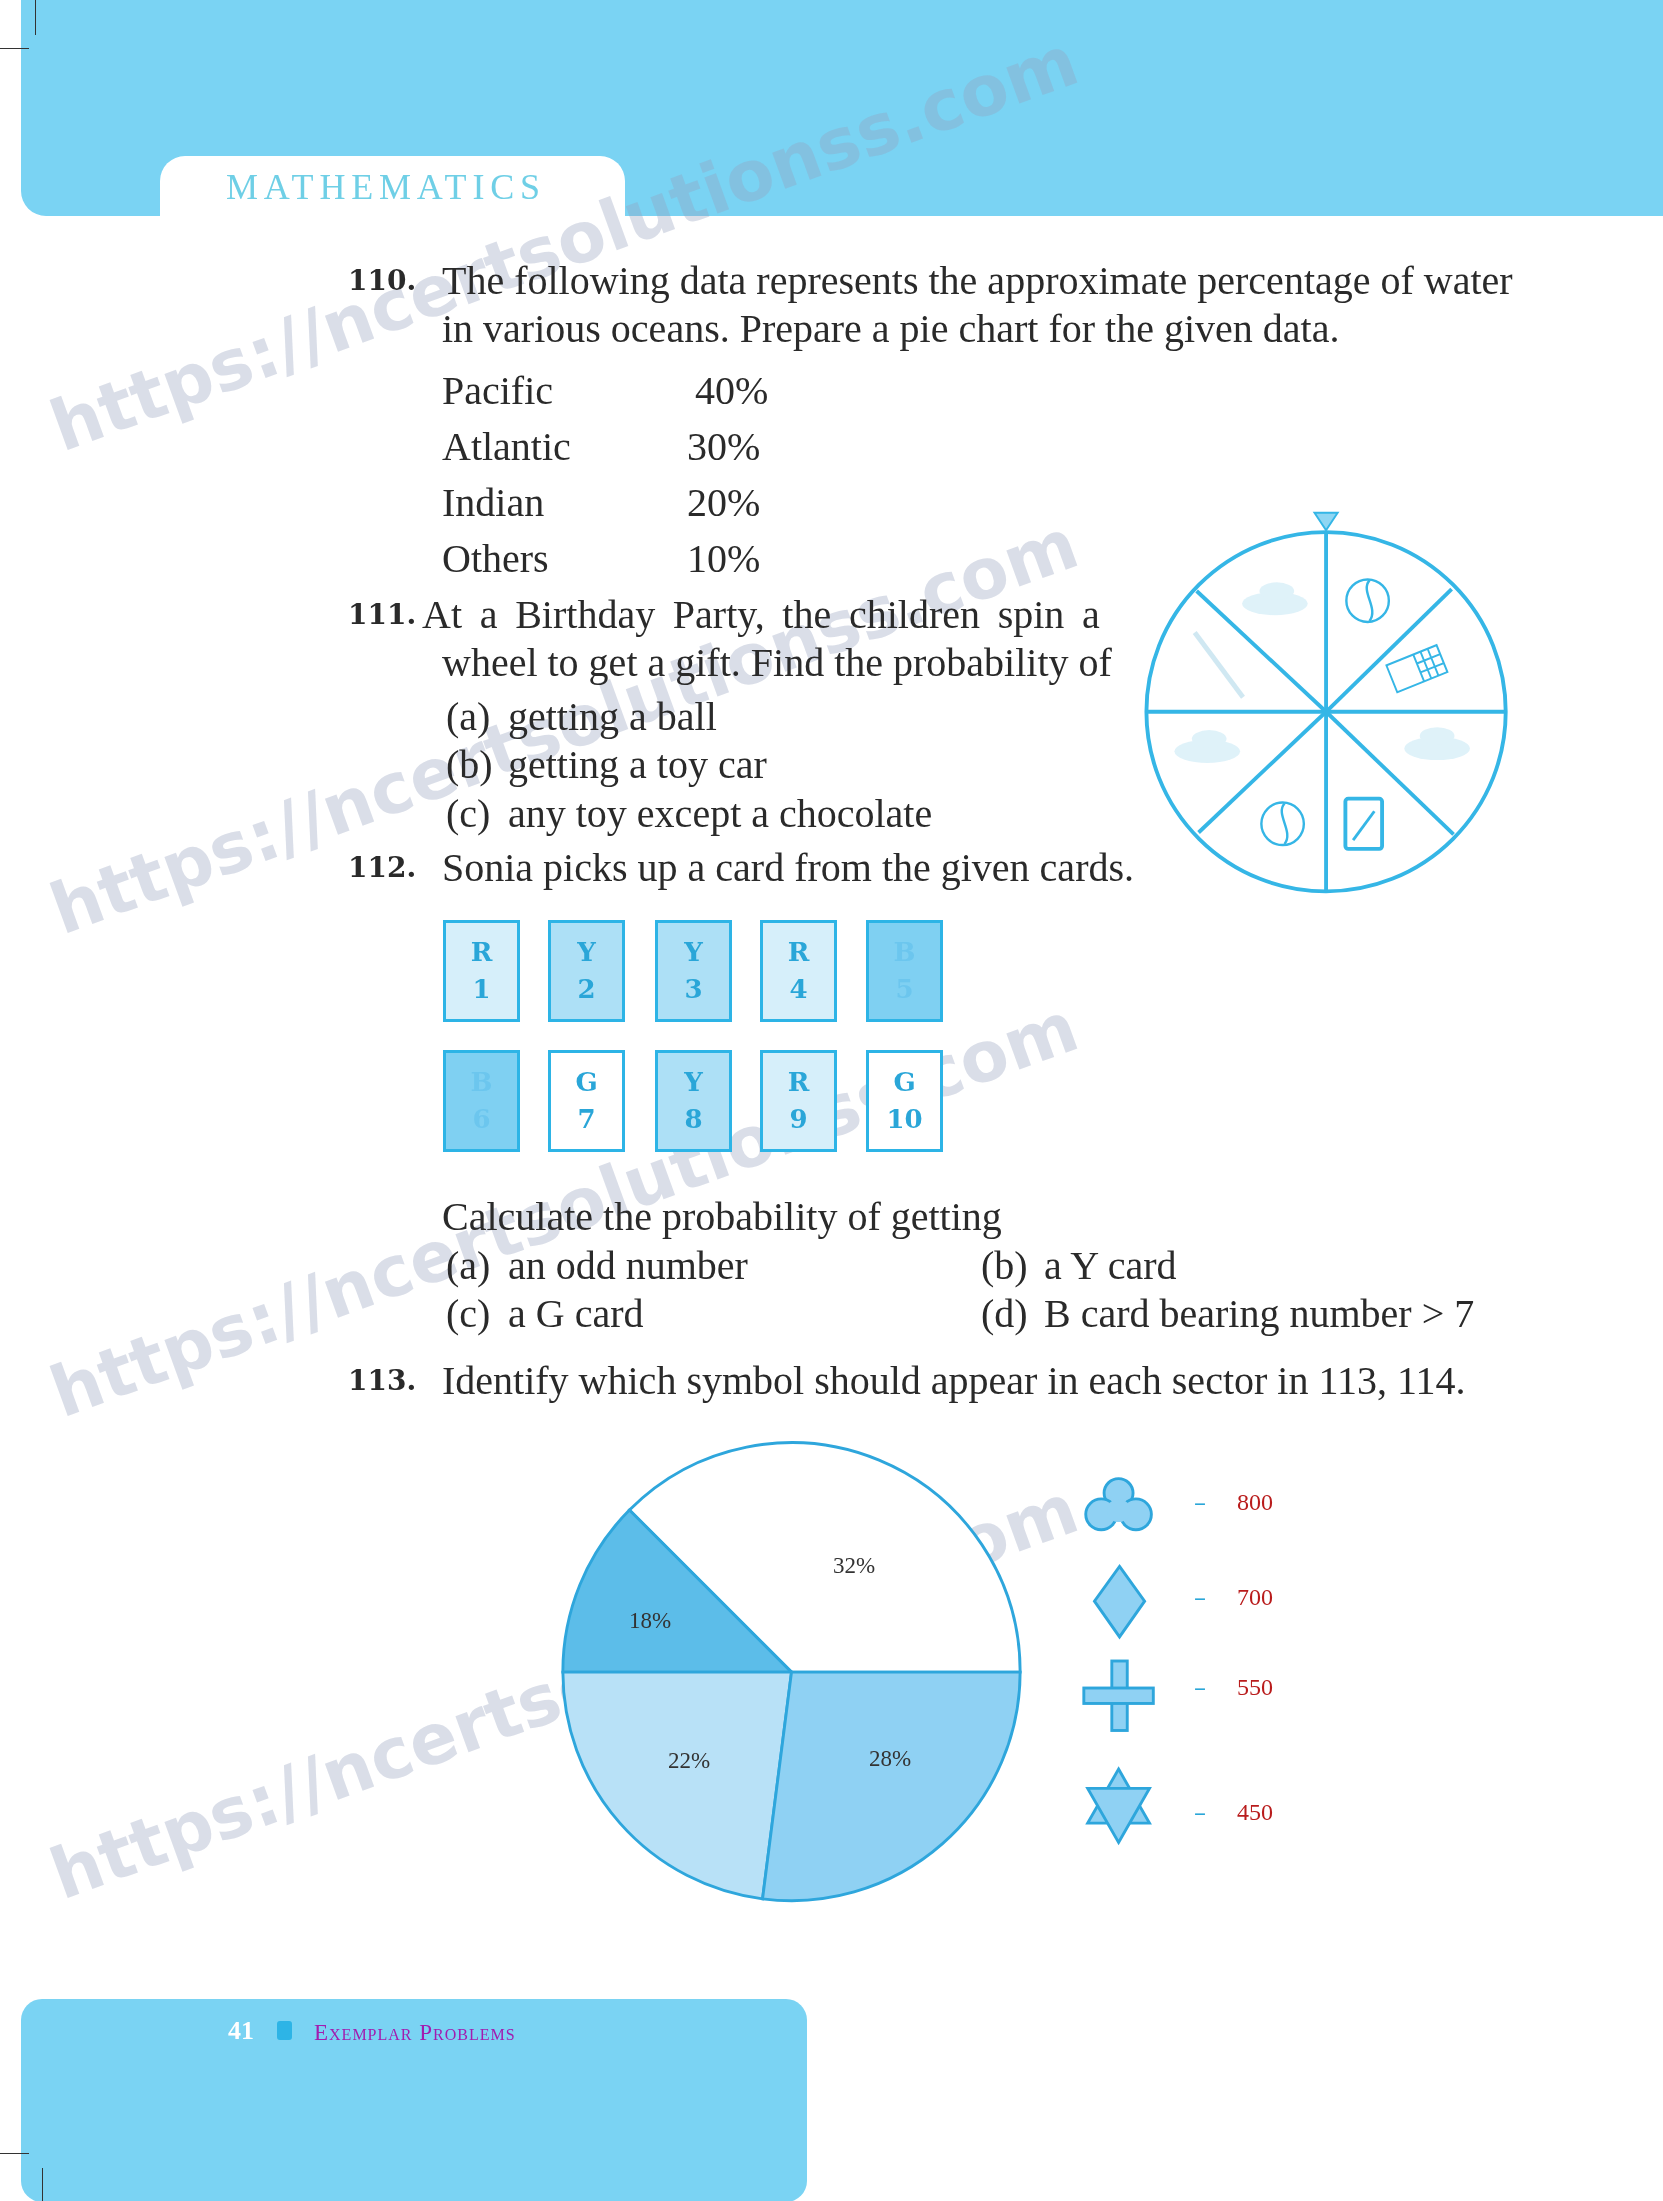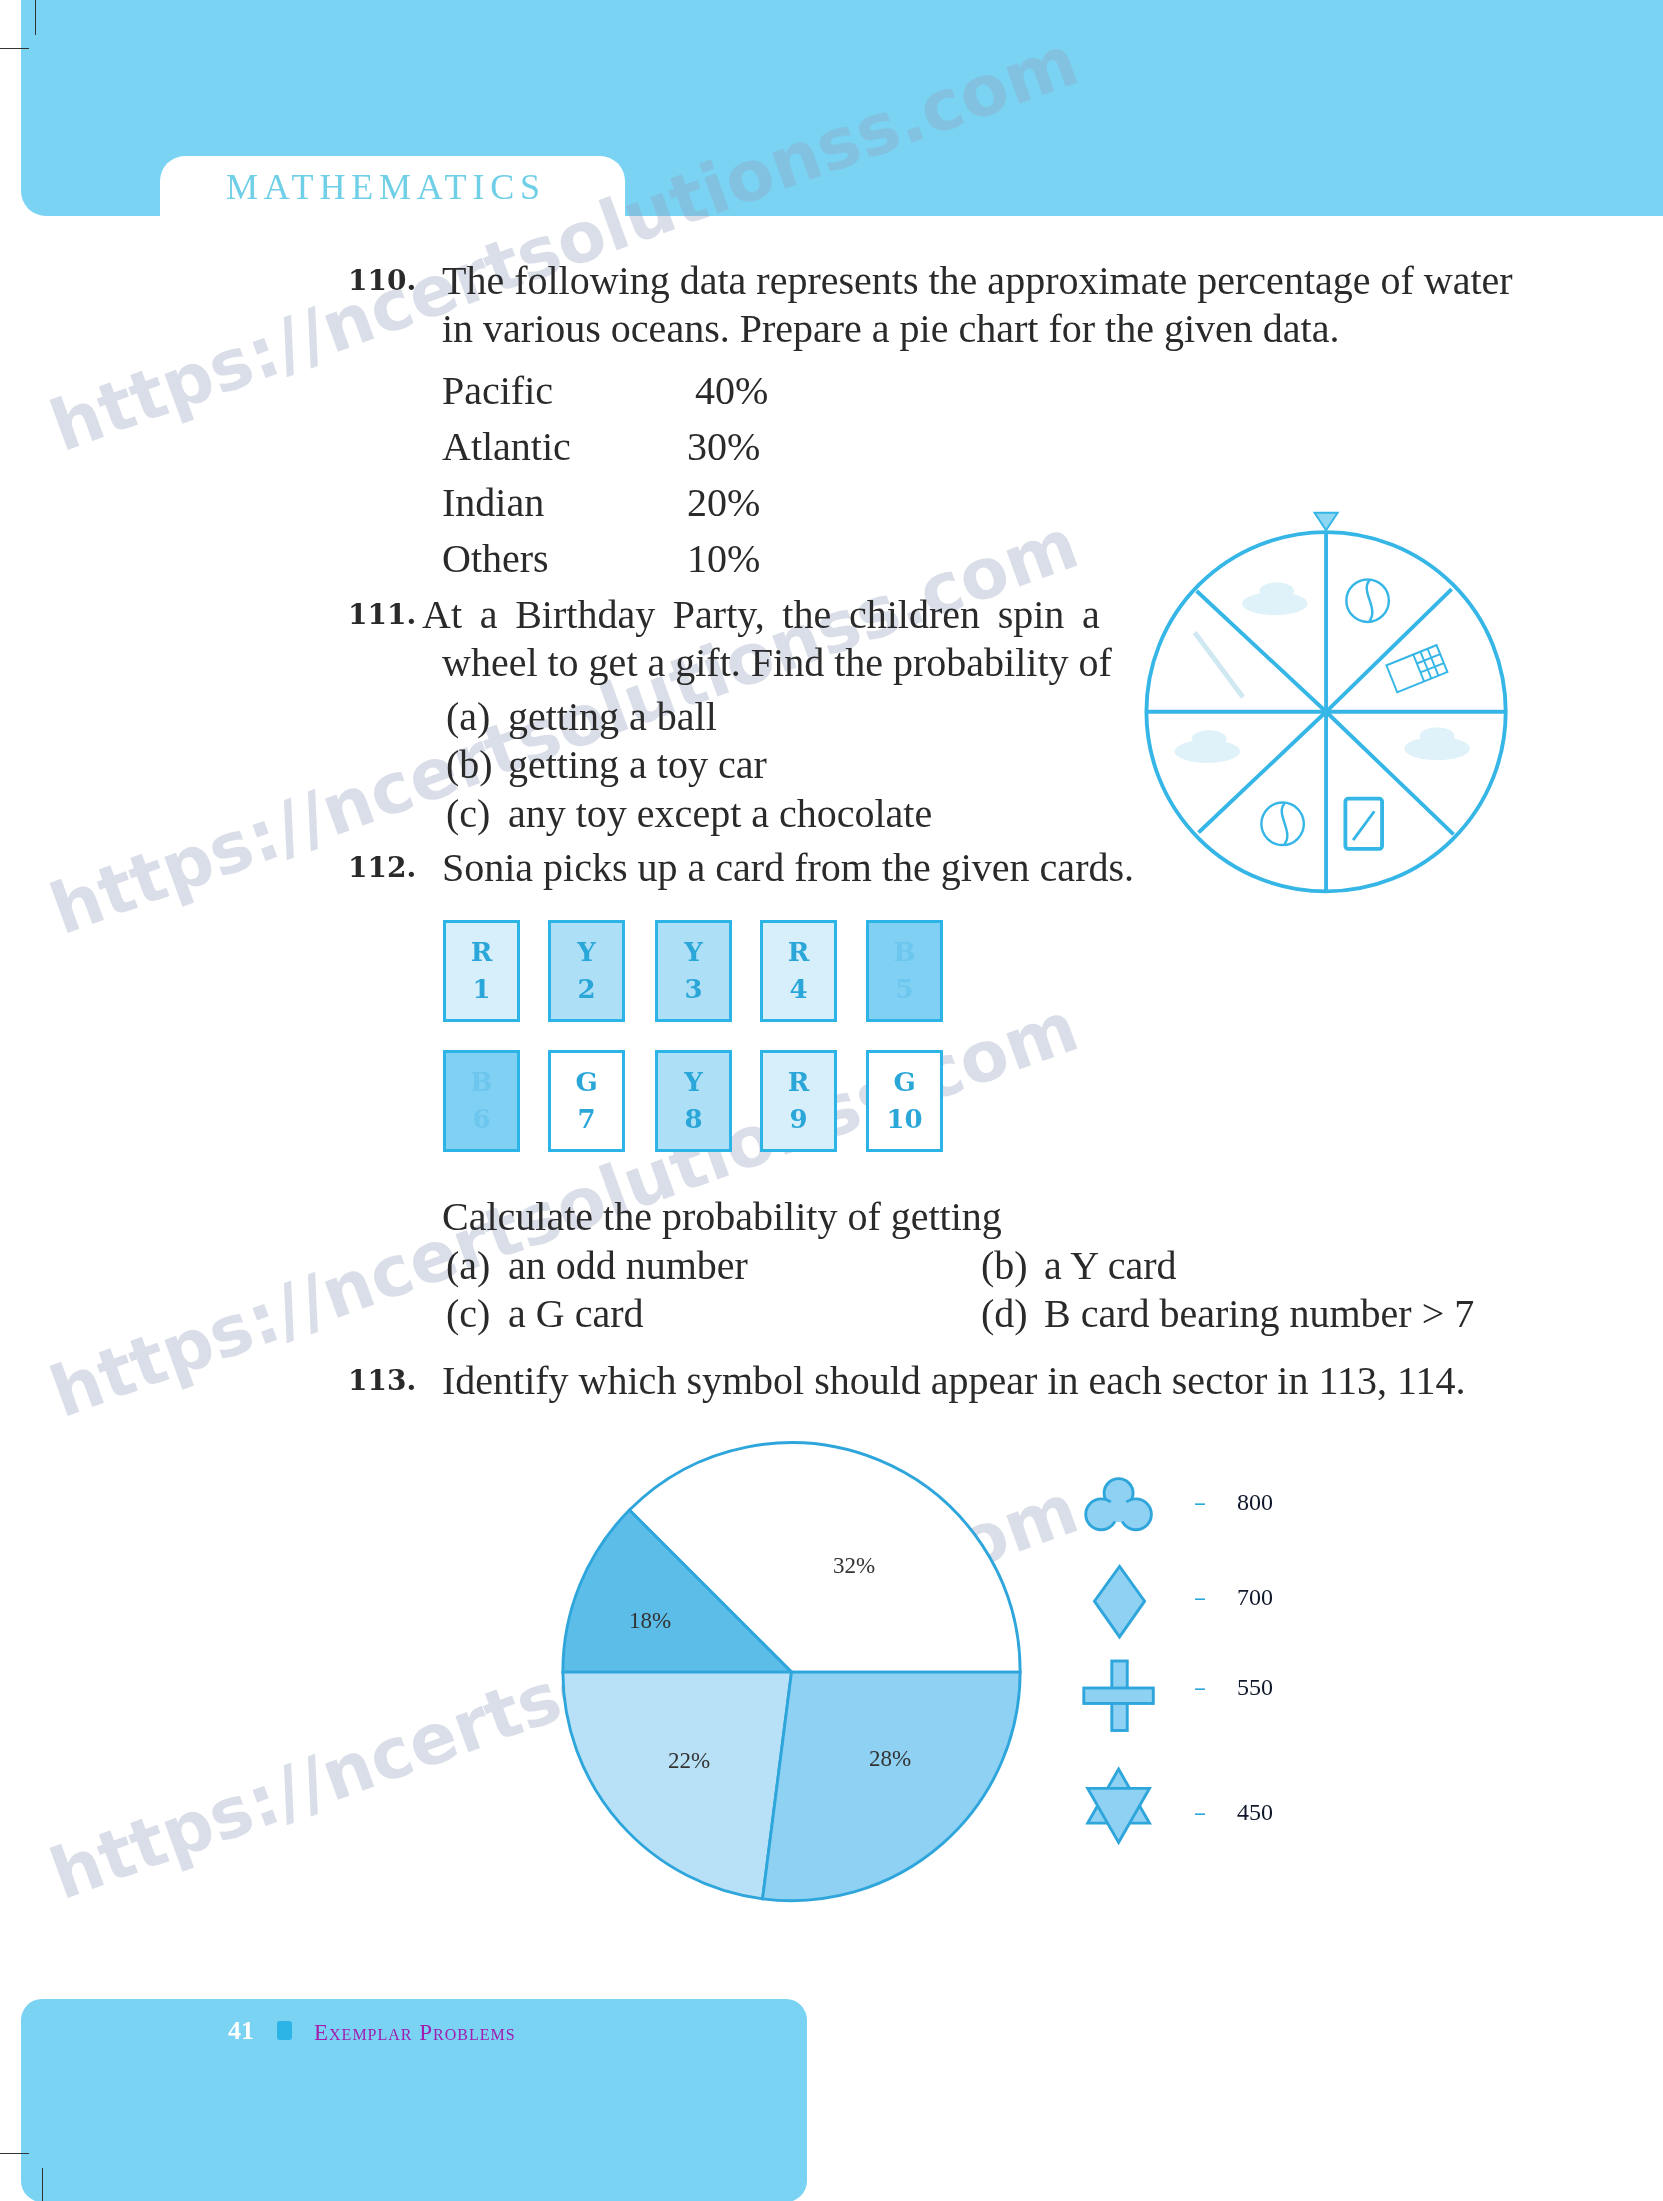--- a/index.html
+++ b/index.html
@@ -23,21 +23,21 @@
     color: #6fcfe6; font-family: "Liberation Serif", serif;
   }
   .crop-mark { background: #333; }
   .qtext { font-size: 40px; line-height: 39px; white-space: nowrap; font-family: "Liberation Serif", serif; }
   .qnum { font-weight: bold; font-family: "DejaVu Serif", serif; font-size: 28px; }
   .card {
     width: 77px; height: 102px; border: 3.9px solid #2db4e6; box-sizing: border-box;
     display: flex; flex-direction: column; align-items: center; justify-content: center;
     font-family: "DejaVu Serif", serif; font-weight: bold; font-size: 26px; color: #2aa6d8; line-height: 37px;
   }
-  .legend-val { font-size: 24px; color: #0f172a; font-family: "Liberation Serif", serif; }
+  .legend-val { font-size: 24px; color: #b91c1c; font-family: "Liberation Serif", serif; }
   .legend-dash { font-size: 24px; color: #2aa6d8; }
   .pie-label { font-size: 23px; color: #333; font-family: "Liberation Serif", serif; }
   .footer-band {
     left: 21px; top: 1999px; width: 786px; height: 203px;
     background: #7ad3f3; border-radius: 21px;
   }
   .footer-page { left: 228px; top: 2016px; font-size: 26px; font-weight: bold; color: #ffffff; font-family: "Liberation Serif", serif; }
   .footer-square { left: 277px; top: 2021px; width: 14.5px; height: 19.3px; background: #2db4e6; border-radius: 2.9px; }
   .footer-title { left: 314px; top: 2020px; font-size: 23px; color: #a21caf; font-variant: small-caps; font-family: "Liberation Serif", serif; letter-spacing: 1px; }
   .watermark {

